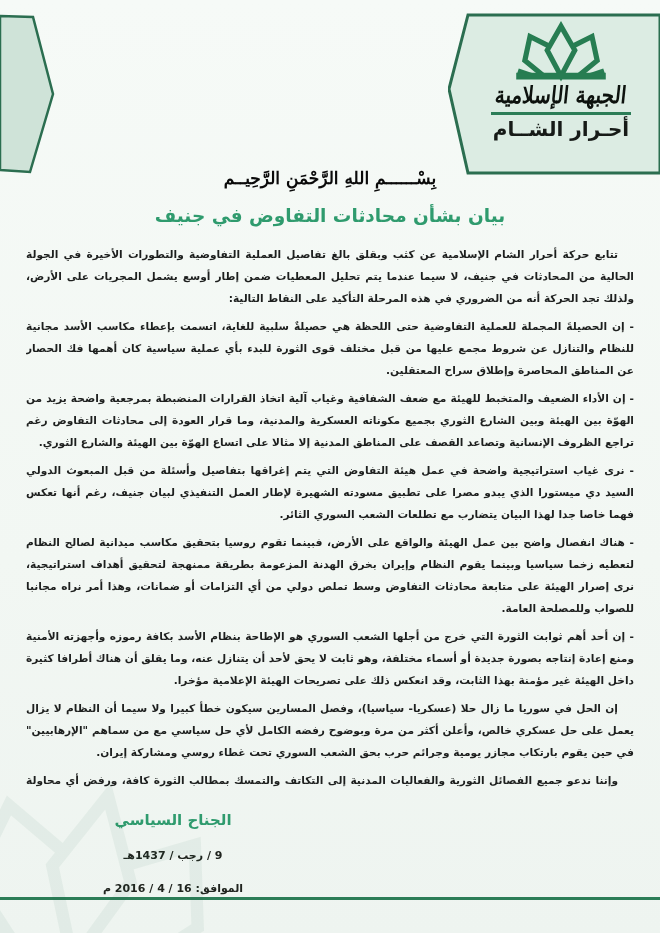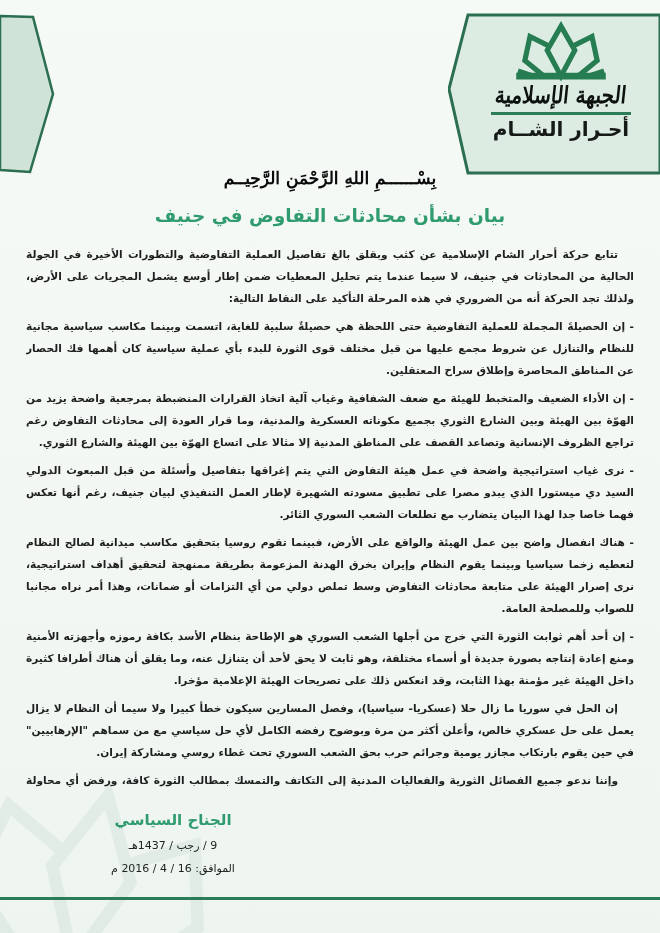--- a/index.html
+++ b/index.html
@@ -42,21 +42,21 @@
     overflow:hidden;
     direction:rtl;text-align:justify;
     font-size:10.6px;font-weight:bold;color:#1d1f1e;line-height:22px;
   }
   .body-text p{margin:0 0 6px 0;}
   .body-text p.indent{text-indent:16px;}
   
   .sig-block{position:absolute;top:786px;left:28px;width:290px;text-align:center;direction:rtl;}
   .sig-org{font-size:17px;font-weight:bold;color:#2f9b6e;}
   .sig-wing{font-size:15px;font-weight:bold;color:#2f9b6e;margin-top:25px;}
-  .date-line{font-size:11px;font-weight:normal;color:#20241f;margin-top:10px;}
+  .date-line{font-size:11px;font-weight:bold;color:#20241f;margin-top:20px;}
   .footer-rule{position:absolute;top:897px;left:0;width:660px;height:3px;background:#2c7d57;}
   
   .watermark{position:absolute;bottom:-55px;left:-60px;opacity:0.055;transform:rotate(12deg);}
 </style>
 </head>
 <body>
 
 <div class="page">
 
   <div class="hex-left">
@@ -85,21 +85,21 @@
       <div class="org-name">أحـرار الشــام</div>
     </div>
   </div>
 
   <div class="bismillah">بِسْــــــمِ اللهِ الرَّحْمَنِ الرَّحِيــم</div>
 
   <div class="doc-title">بيان بشأن محادثات التفاوض في جنيف</div>
 
   <div class="body-text">
     <p class="indent">تتابع حركة أحرار الشام الإسلامية عن كثب وبقلق بالغ تفاصيل العملية التفاوضية والتطورات الأخيرة في الجولة الحالية من المحادثات في جنيف، لا سيما عندما يتم تحليل المعطيات ضمن إطار أوسع يشمل المجريات على الأرض، ولذلك تجد الحركة أنه من الضروري في هذه المرحلة التأكيد على النقاط التالية:</p>
-    <p>- إن الحصيلةَ المجملة للعملية التفاوضية حتى اللحظة هي حصيلةٌ سلبية للغاية، اتسمت وبينما مكاسب سياسية مجانية للنظام والتنازل عن شروط مجمع عليها من قبل مختلف قوى الثورة للبدء بأي عملية سياسية كان أهمها فك الحصار عن المناطق المحاصرة وإطلاق سراح المعتقلين.</p>
+    <p>- إن الحصيلةَ المجملة للعملية التفاوضية حتى اللحظة هي حصيلةٌ سلبية للغاية، اتسمت بإعطاء مكاسب الأسد مجانية للنظام والتنازل عن شروط مجمع عليها من قبل مختلف قوى الثورة للبدء بأي عملية سياسية كان أهمها فك الحصار عن المناطق المحاصرة وإطلاق سراح المعتقلين.</p>
     <p>- إن الأداء الضعيف والمتخبط للهيئة مع ضعف الشفافية وغياب آلية اتخاذ القرارات المنضبطة بمرجعية واضحة يزيد من الهوّة بين الهيئة وبين الشارع الثوري بجميع مكوناته العسكرية والمدنية، وما قرار العودة إلى محادثات التفاوض رغم تراجع الظروف الإنسانية وتصاعد القصف على المناطق المدنية إلا مثالا على اتساع الهوّة بين الهيئة والشارع الثوري.</p>
     <p>- نرى غياب استراتيجية واضحة في عمل هيئة التفاوض التي يتم إغراقها بتفاصيل وأسئلة من قبل المبعوث الدولي السيد دي ميستورا الذي يبدو مصرا على تطبيق مسودته الشهيرة لإطار العمل التنفيذي لبيان جنيف، رغم أنها تعكس فهما خاصا جدا لهذا البيان يتضارب مع تطلعات الشعب السوري الثائر.</p>
     <p>- هناك انفصال واضح بين عمل الهيئة والواقع على الأرض، فبينما تقوم روسيا بتحقيق مكاسب ميدانية لصالح النظام لتعطيه زخما سياسيا وبينما يقوم النظام وإيران بخرق الهدنة المزعومة بطريقة ممنهجة لتحقيق أهداف استراتيجية، نرى إصرار الهيئة على متابعة محادثات التفاوض وسط تملص دولي من أي التزامات أو ضمانات، وهذا أمر نراه مجانبا للصواب وللمصلحة العامة.</p>
     <p>- إن أحد أهم ثوابت الثورة التي خرج من أجلها الشعب السوري هو الإطاحة بنظام الأسد بكافة رموزه وأجهزته الأمنية ومنع إعادة إنتاجه بصورة جديدة أو أسماء مختلفة، وهو ثابت لا يحق لأحد أن يتنازل عنه، وما يقلق أن هناك أطرافا كثيرة داخل الهيئة غير مؤمنة بهذا الثابت، وقد انعكس ذلك على تصريحات الهيئة الإعلامية مؤخرا.</p>
     <p class="indent">إن الحل في سوريا ما زال حلا (عسكريا- سياسيا)، وفصل المسارين سيكون خطأ كبيرا ولا سيما أن النظام لا يزال يعمل على حل عسكري خالص، وأعلن أكثر من مرة وبوضوح رفضه الكامل لأي حل سياسي مع من سماهم "الإرهابيين" في حين يقوم بارتكاب مجازر يومية وجرائم حرب بحق الشعب السوري تحت غطاء روسي ومشاركة إيران.</p>
     <p class="indent">وإننا ندعو جميع الفصائل الثورية والفعاليات المدنية إلى التكاتف والتمسك بمطالب الثورة كافة، ورفض أي محاولة للالتفاف على ثورتنا العظيمة التي بذل فيها شعبنا مئات الألوف من دماء أبنائه الزكية.</p>
   </div>
 
   <div class="sig-block">
     <div class="sig-wing">الجناح السياسي</div>

